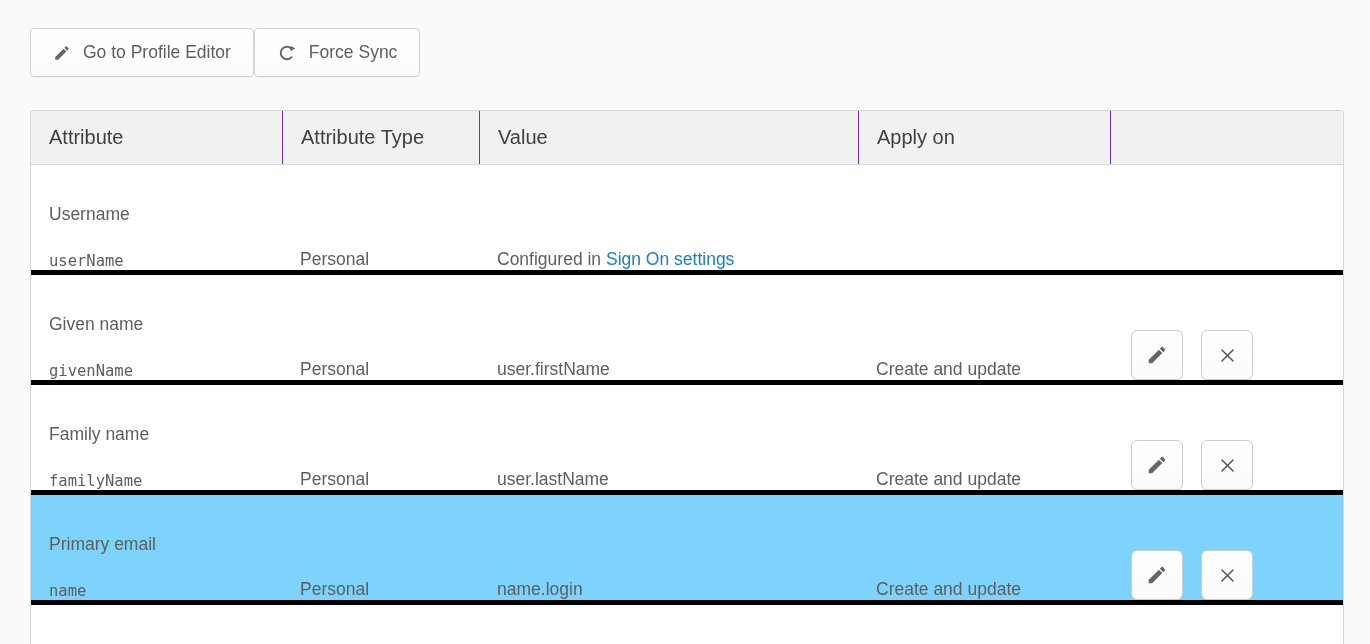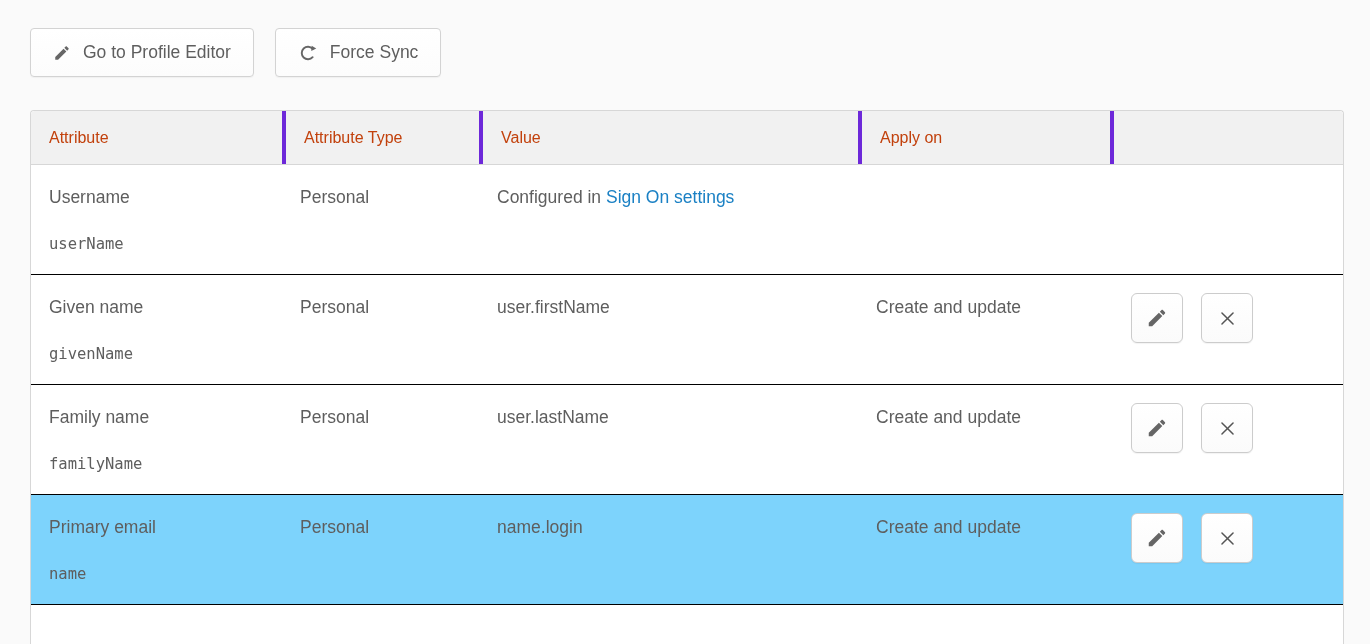--- a/index.html
+++ b/index.html
@@ -6,21 +6,21 @@
   html, body {
     width: 1370px; height: 644px;
     overflow: hidden;
     background: #fafafa;
     font-family: "Liberation Sans", sans-serif;
     color: #5e5e5e;
   }
   .page { padding: 28px 0 0 30px; }
 
   
-  .toolbar { display: flex; gap: 21px; margin-bottom: 33px; }
+  .toolbar { display: flex; margin-bottom: 33px; }
   .tb-btn {
     display: inline-flex; align-items: center; gap: 12px;
     height: 49px; padding: 0 22px;
     background: linear-gradient(#ffffff, #fcfcfc);
     border: 1px solid #d3d3d3; border-radius: 4px;
     font-family: "Liberation Sans", sans-serif;
     font-size: 17.5px; color: #5e5e5e;
     cursor: pointer;
     box-shadow: 0 1px 1px rgba(0,0,0,0.04);
   }
@@ -33,37 +33,38 @@
     border-bottom: none;
     border-radius: 4px 4px 0 0;
     background: #ffffff;
   }
   .thead {
     display: flex; height: 54px;
     background: #f1f1f1;
     border-bottom: 1px solid #d7d7d7;
     border-radius: 4px 4px 0 0;
     align-items: flex-end;
-    font-size: 16px; color: #c2410c;
+    font-size: 20px; color: #404040;
   }
   .thead .hcell { padding-left: 18px; height: 100%; display: flex; align-items: center; }
-  .thead .hcell + .hcell { border-left: 4px solid #6d28d9; }
+  .thead .hcell + .hcell { border-left: 1px solid #6d28d9; }
 
   .c0 { width: 251px; flex: none; }
   .c1 { width: 197px; flex: none; }
   .c2 { width: 379px; flex: none; }
   .c3 { width: 252px; flex: none; }
   .c4 { flex: 1; }
 
   .row {
     display: flex;
     min-height: 110px;
-    border-bottom: 1px solid #000000;
+    border-bottom: 5px solid #000000;
     background: #ffffff;
     font-size: 17.5px;
+    align-items: flex-end;
   }
   .row.highlighted { background: #7dd3fc; }
   .row .cell { padding: 22px 10px 0 18px; }
   .attr-label { font-size: 17.5px; color: #5e5e5e; }
   .attr-name {
     margin-top: 27px;
     font-family: "DejaVu Sans Mono", "Liberation Mono", monospace;
     font-size: 15.5px; color: #5e5e5e;
   }
   .link { color: var(--link, #1a80c4); text-decoration: none; cursor: pointer; }

